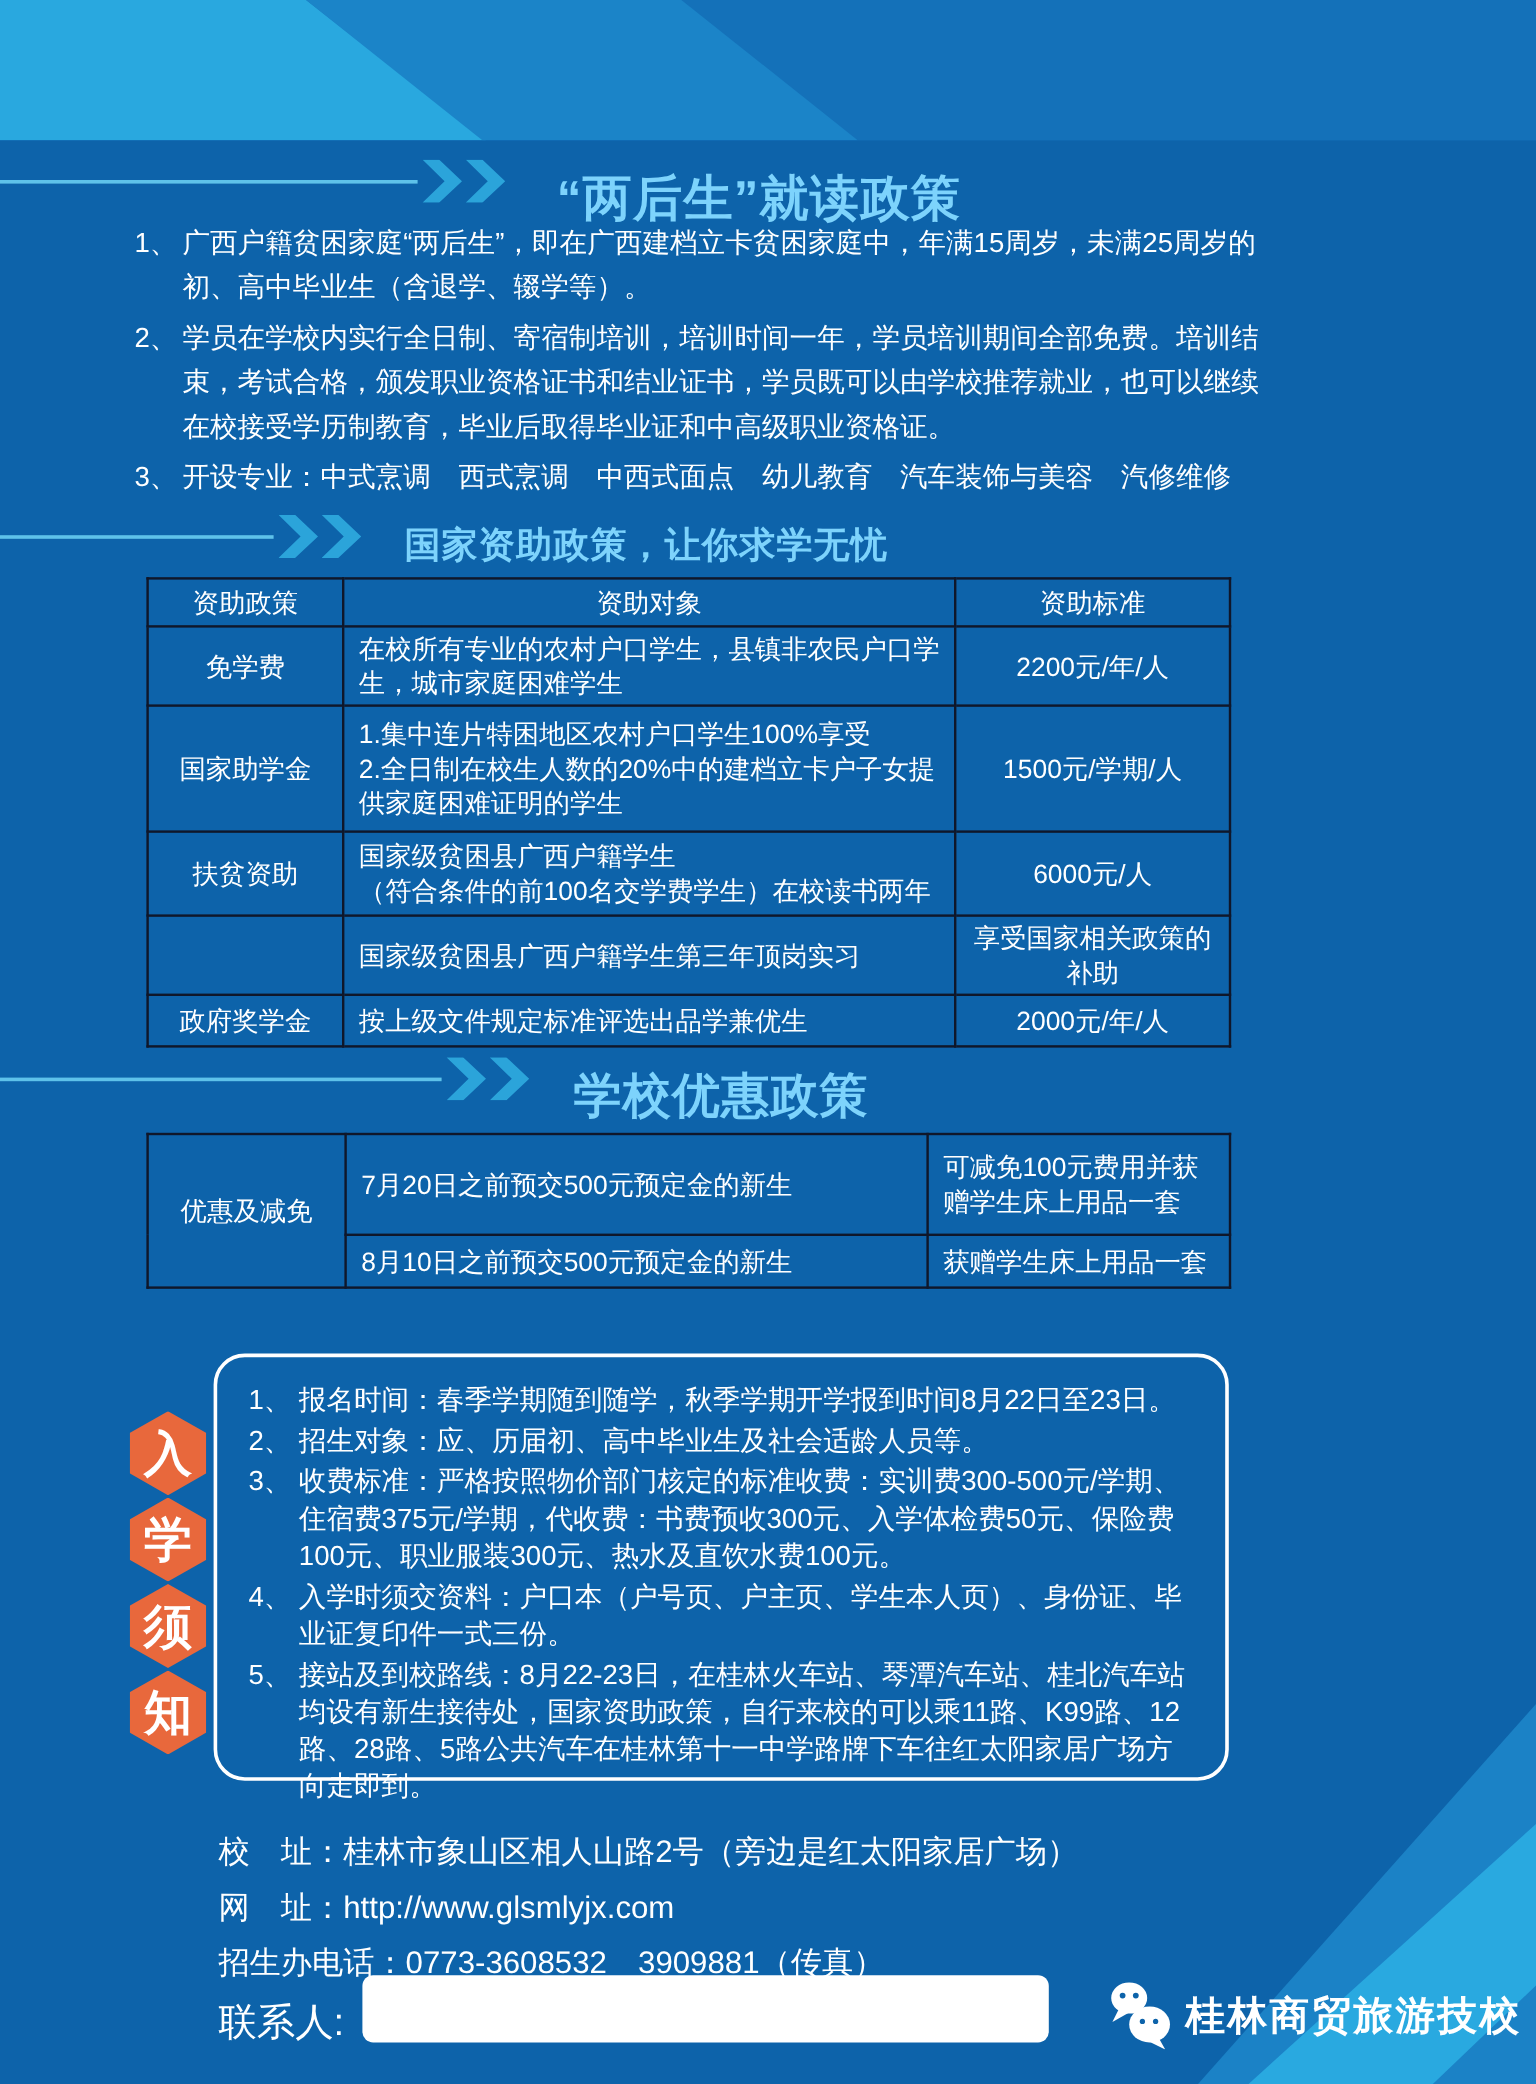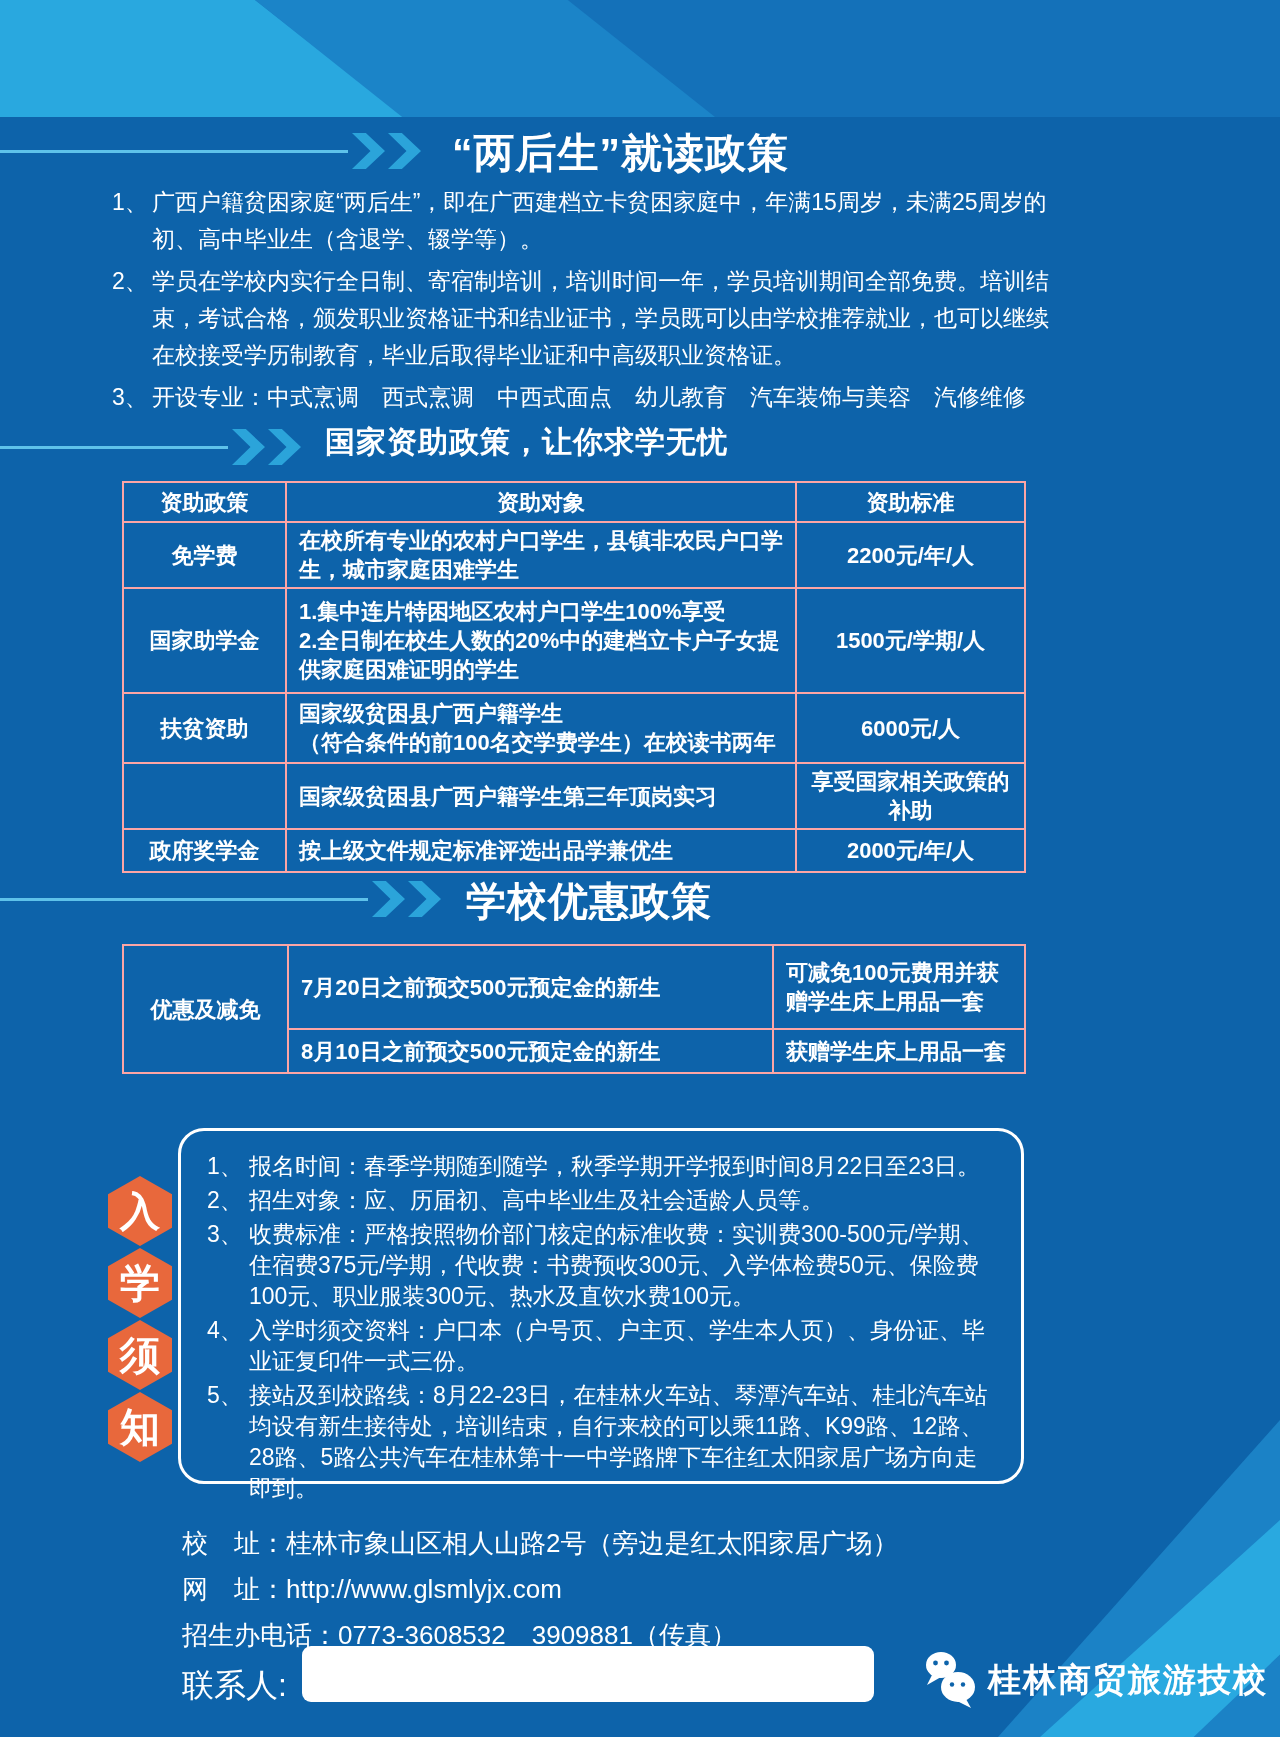--- a/index.html
+++ b/index.html
@@ -18,42 +18,42 @@
   .stripe-corner{position:absolute;left:998px;top:1420px;width:282px;height:317px;background:#1b82c6;
     clip-path:polygon(100% 0,100% 100%,0 100%);}
   .stripe-cyan{position:absolute;left:1040px;top:1520px;width:240px;height:217px;background:#29a9e0;
     clip-path:polygon(100% 0,100% 62%,64% 100%,0 100%);}
   
   .heading{position:absolute;left:0;width:1280px;height:50px;}
   .h-line{position:absolute;top:24px;left:0;height:3px;background:#5ec2ea;}
   .chevrons{position:absolute;top:7px;display:flex;}
   .chev{display:block;width:33px;height:36px;background:#2ba4da;margin-right:3px;
     clip-path:polygon(0 0,42% 0,100% 50%,42% 100%,0 100%,56% 50%);}
-  .h-title{position:absolute;top:0;margin:0;font-weight:bold;color:#ffffff;letter-spacing:1px;white-space:nowrap;}
+  .h-title{position:absolute;top:0;margin:12px;font-weight:bold;color:#7dd3fc;letter-spacing:1px;white-space:nowrap;}
   .hpos1{top:126px;}
   .hpos1 .h-line{width:348px;}
   .hpos1 .chevrons{left:352px;}
   .hpos1 .h-title{left:452px;font-size:41px;}
   .hpos2{top:422px;}
   .hpos2 .h-line{width:228px;}
   .hpos2 .chevrons{left:232px;}
   .hpos2 .h-title{left:325px;font-size:30px;}
   .hpos3{top:874px;}
   .hpos3 .h-line{width:368px;}
   .hpos3 .chevrons{left:372px;}
   .hpos3 .h-title{left:466px;font-size:40px;}
   
   .policy-list{position:absolute;left:112px;top:184px;width:940px;}
   .li{display:flex;font-size:23px;line-height:37px;margin-bottom:5px;}
   .li .num{flex:0 0 40px;}
   .li .txt{flex:1;}
   
   table.tbl{position:absolute;left:122px;width:902px;border-collapse:collapse;
     color:#fff;font-size:22px;table-layout:fixed;}
-  .tbl th,.tbl td{border:2px solid #fca5a5;padding:3px 12px;line-height:29px;font-weight:700;}
+  .tbl th,.tbl td{border:2px solid #0f172a;padding:3px 12px;line-height:29px;font-weight:400;}
   .tbl th{text-align:center;}
   .tbl1{top:481px;}
   .tbl2{top:944px;}
   td.c{text-align:center;}
   td.pre{white-space:pre-line;}
   tr.rh40{height:40px;} tr.rh72{height:58px;} tr.rh105{height:105px;}
   tr.rh70{height:70px;} tr.rh43{height:43px;margin-top:36px;} tr.rh84{height:84px;} tr.rh44{height:44px;}
   
   .nbox{position:absolute;left:178px;top:1128px;width:846px;height:356px;box-sizing:border-box;
     border:3px solid #fff;border-radius:26px;padding:20px 22px 12px 26px;}
@@ -208,21 +208,21 @@
     <div class="nitem">
       <span class="num">3、</span>
       <span class="txt">收费标准：严格按照物价部门核定的标准收费：实训费300-500元/学期、住宿费375元/学期，代收费：书费预收300元、入学体检费50元、保险费100元、职业服装300元、热水及直饮水费100元。</span>
     </div>
     <div class="nitem">
       <span class="num">4、</span>
       <span class="txt">入学时须交资料：户口本（户号页、户主页、学生本人页）、身份证、毕业证复印件一式三份。</span>
     </div>
     <div class="nitem">
       <span class="num">5、</span>
-      <span class="txt">接站及到校路线：8月22-23日，在桂林火车站、琴潭汽车站、桂北汽车站均设有新生接待处，培训结束，自行来校的可以乘11路、K99路、12路、28路、5路公共汽车在桂林第十一中学路牌下车往红太阳家居广场方向走即到。</span>
+      <span class="txt">接站及到校路线：8月22-23日，在桂林火车站、琴潭汽车站、桂北汽车站均设有新生接待处，国家资助政策，自行来校的可以乘11路、K99路、12路、28路、5路公共汽车在桂林第十一中学路牌下车往红太阳家居广场方向走即到。</span>
     </div>
   </div>
 
   <div class="contact">
     <div class="cline">
       <span>校　址：</span><span>桂林市象山区相人山路2号（旁边是红太阳家居广场）</span>
     </div>
     <div class="cline">
       <span>网　址：</span><span>http://www.glsmlyjx.com</span>
     </div>

